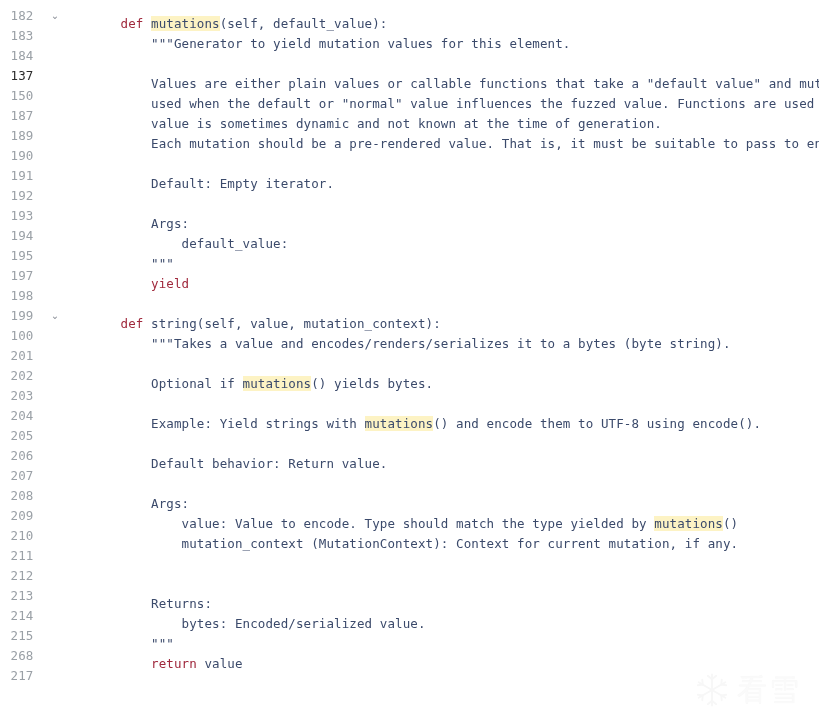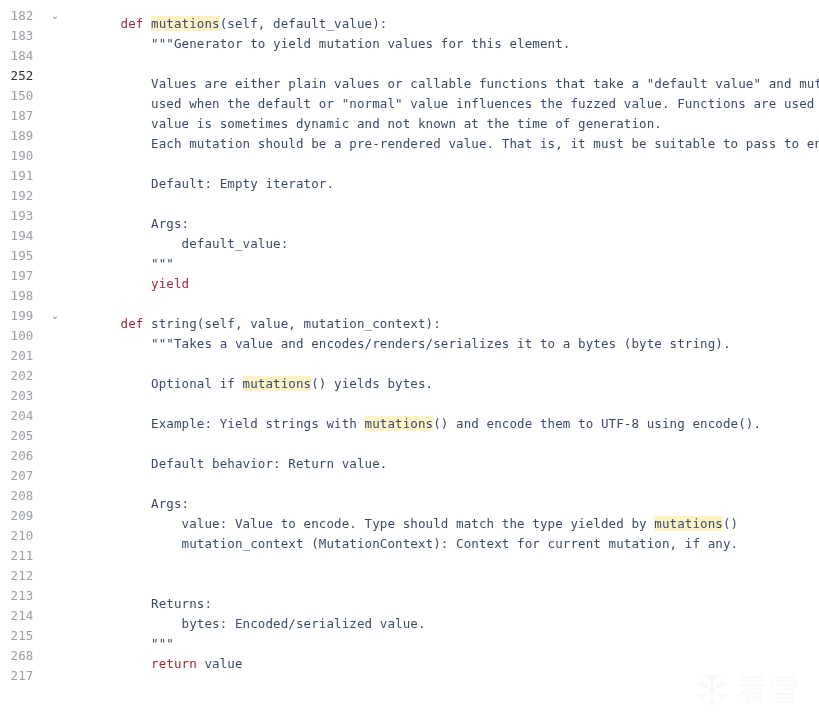--- a/index.html
+++ b/index.html
@@ -110,21 +110,21 @@
 </head>
 <body>
 
 <div id="editor">
 
   <div id="code-surface">
       <div class="code-line"><span class="ln">181</span><span class="code-text"></span></div>
       <div class="code-line"><span class="ln">182</span><span class="fold">⌄</span><span class="code-text"><span class="txt">    </span><span class="kw">def</span><span class="txt"> </span><span class="hl">mutations</span><span class="txt">(self, default_value):</span></span></div>
       <div class="code-line"><span class="ln">183</span><span class="code-text"><span class="txt">        """Generator to yield mutation values for this element.</span></span></div>
       <div class="code-line"><span class="ln">184</span><span class="code-text"></span></div>
-      <div class="code-line active"><span class="ln">252</span><span class="code-text"><span class="txt">        Values are either plain values or callable functions that take a "default value" and mutate it. Functions</span></span></div>
+      <div class="code-line active"><span class="ln">137</span><span class="code-text"><span class="txt">        Values are either plain values or callable functions that take a "default value" and mutate it. Functions</span></span></div>
       <div class="code-line"><span class="ln">150</span><span class="code-text"><span class="txt">        used when the default or "normal" value influences the fuzzed value. Functions are used because the "normal"</span></span></div>
       <div class="code-line"><span class="ln">187</span><span class="code-text"><span class="txt">        value is sometimes dynamic and not known at the time of generation.</span></span></div>
       <div class="code-line"><span class="ln">189</span><span class="code-text"><span class="txt">        Each mutation should be a pre-rendered value. That is, it must be suitable to pass to encode().</span></span></div>
       <div class="code-line"><span class="ln">190</span><span class="code-text"></span></div>
       <div class="code-line"><span class="ln">191</span><span class="code-text"><span class="txt">        Default: Empty iterator.</span></span></div>
       <div class="code-line"><span class="ln">192</span><span class="code-text"></span></div>
       <div class="code-line"><span class="ln">193</span><span class="code-text"><span class="txt">        Args:</span></span></div>
       <div class="code-line"><span class="ln">194</span><span class="code-text"><span class="txt">            default_value:</span></span></div>
       <div class="code-line"><span class="ln">195</span><span class="code-text"><span class="txt">        """</span></span></div>
       <div class="code-line"><span class="ln">197</span><span class="code-text"><span class="txt">        </span><span class="kw">yield</span></span></div>

